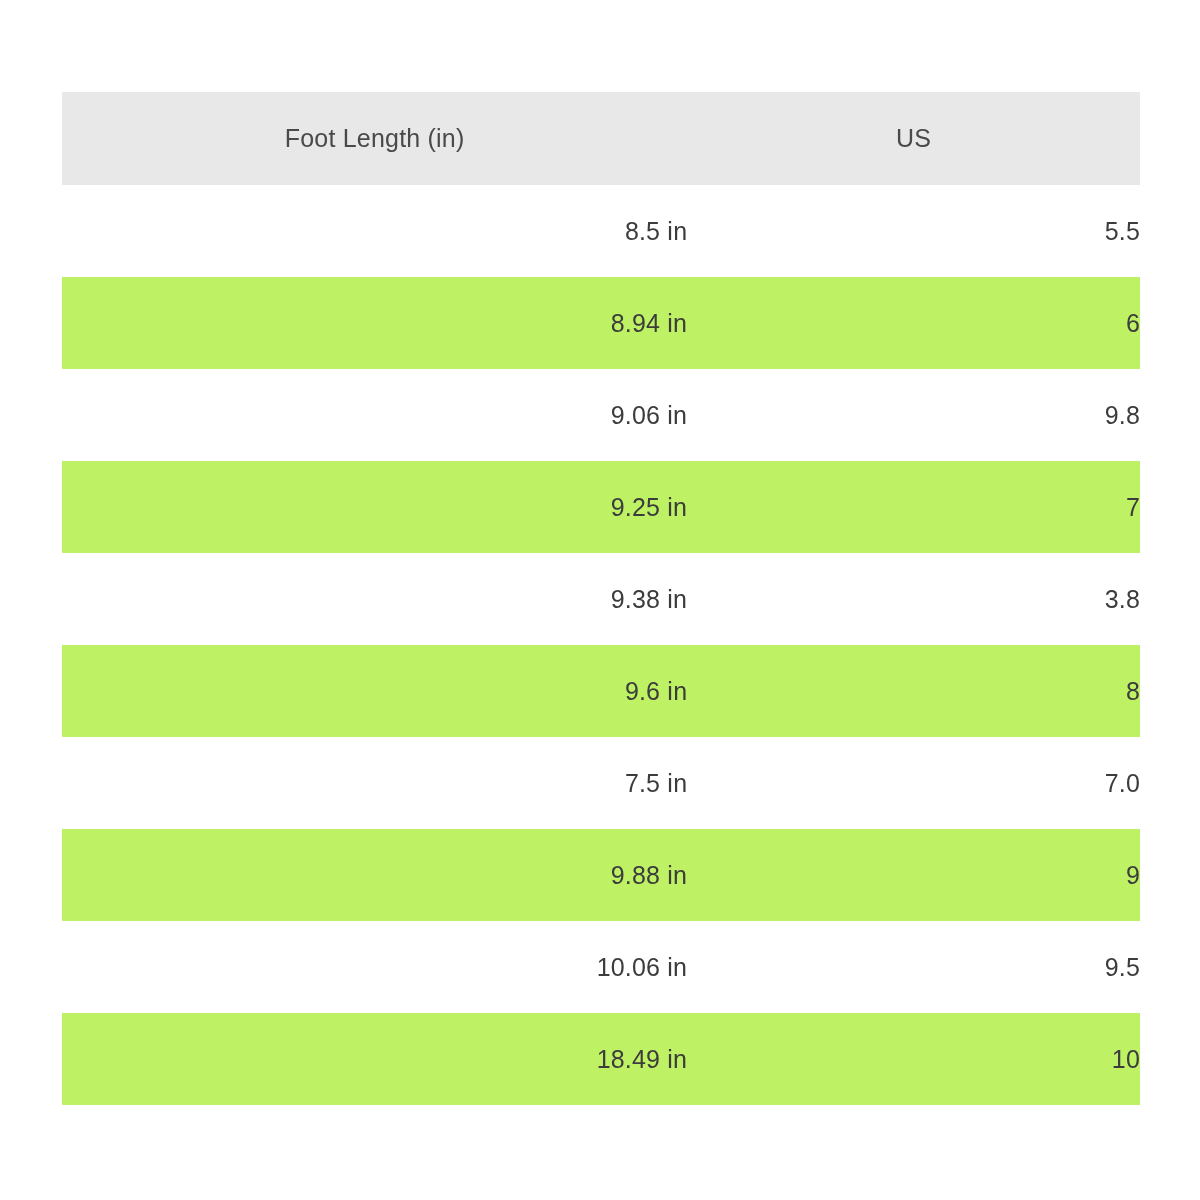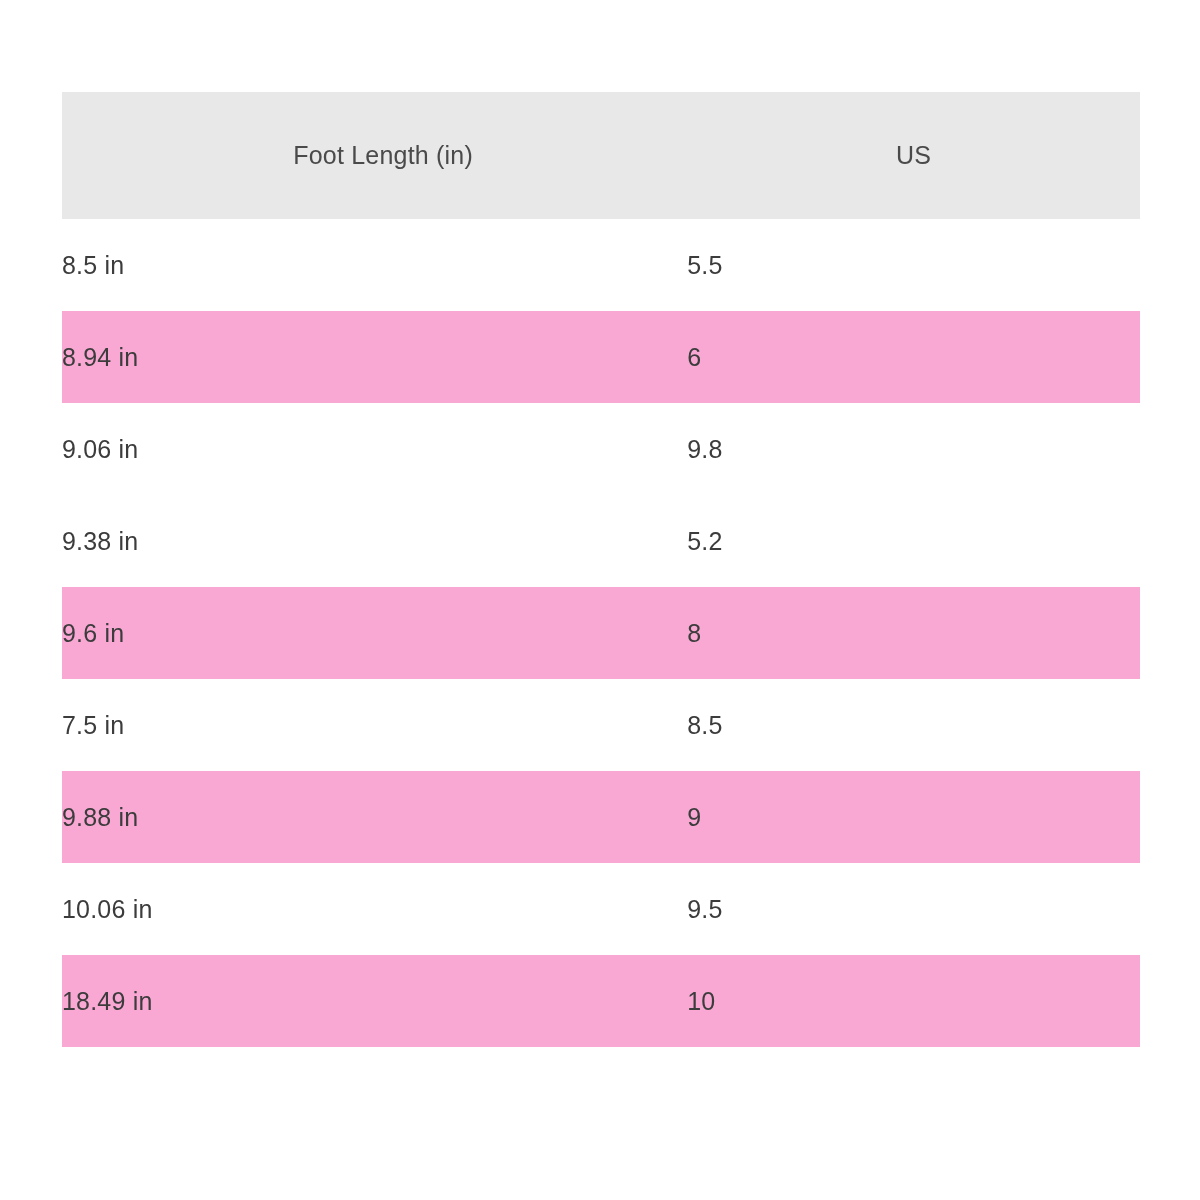--- a/index.html
+++ b/index.html
@@ -34,43 +34,43 @@
   .size-table col.col-us   { width: 42%; }
 
   .size-table thead th {
     background: #e8e8e8;
     height: 93px;
     font-size: 25px;
     font-weight: 400;
     color: #4a4a4a;
     text-align: center;
     vertical-align: middle;
-    padding: 17px;
+    padding: 0;
     border: none;
     letter-spacing: 0.2px;
   }
 
   
   .size-table thead th.th-foot { padding-right: 0; }
 
   .size-table tbody td {
     height: 92px;
     font-size: 25px;
     font-weight: 400;
     color: #3c3c3c;
-    text-align: left;
+    text-align: right;
     vertical-align: middle;
     padding: 0;
     border: none;
     background: #ffffff;
     letter-spacing: 0.2px;
   }
 
   .size-table tbody tr.alt td {
-    background: #f9a8d4;
+    background: #bef264;
   }
 </style>
 </head>
 <body>
 
 <div class="page">
 
   <table class="size-table">
     <colgroup>
       <col class="col-foot">
@@ -88,31 +88,35 @@
         <td>5.5</td>
       </tr>
       <tr class="alt">
         <td>8.94 in</td>
         <td>6</td>
       </tr>
       <tr>
         <td>9.06 in</td>
         <td>9.8</td>
       </tr>
+      <tr class="alt">
+        <td>9.25 in</td>
+        <td>7</td>
+      </tr>
       <tr>
         <td>9.38 in</td>
-        <td>5.2</td>
+        <td>3.8</td>
       </tr>
       <tr class="alt">
         <td>9.6 in</td>
         <td>8</td>
       </tr>
       <tr>
         <td>7.5 in</td>
-        <td>8.5</td>
+        <td>7.0</td>
       </tr>
       <tr class="alt">
         <td>9.88 in</td>
         <td>9</td>
       </tr>
       <tr>
         <td>10.06 in</td>
         <td>9.5</td>
       </tr>
       <tr class="alt">

